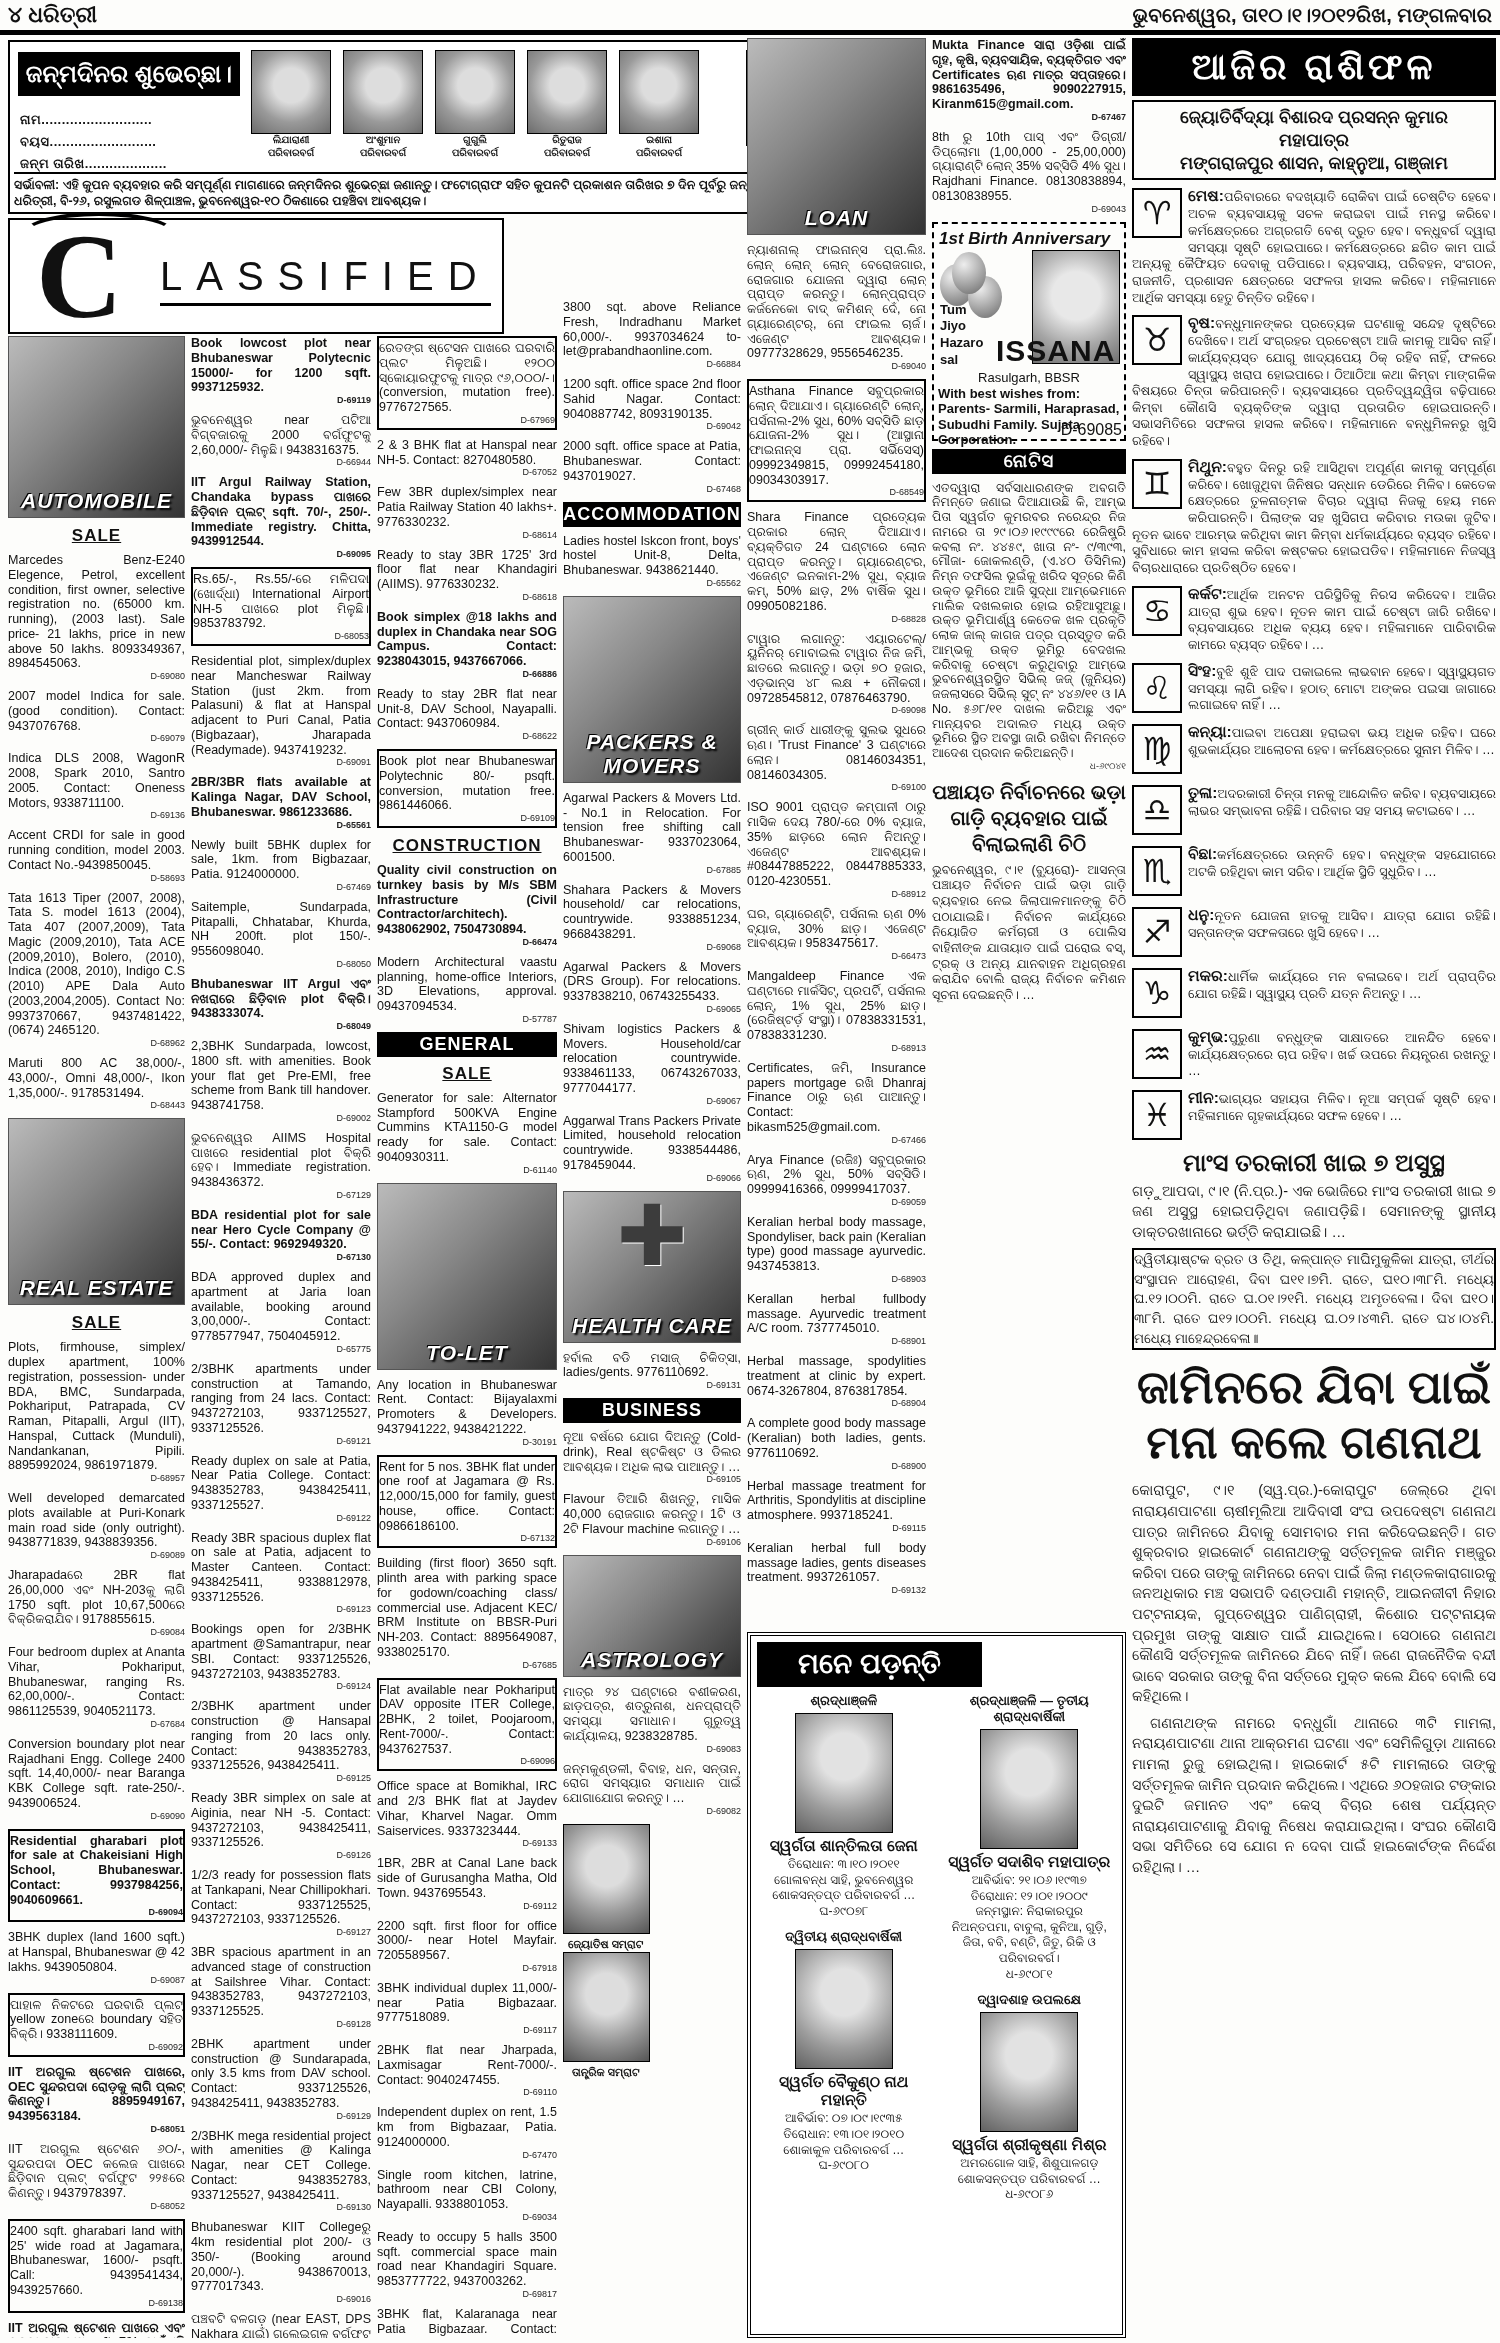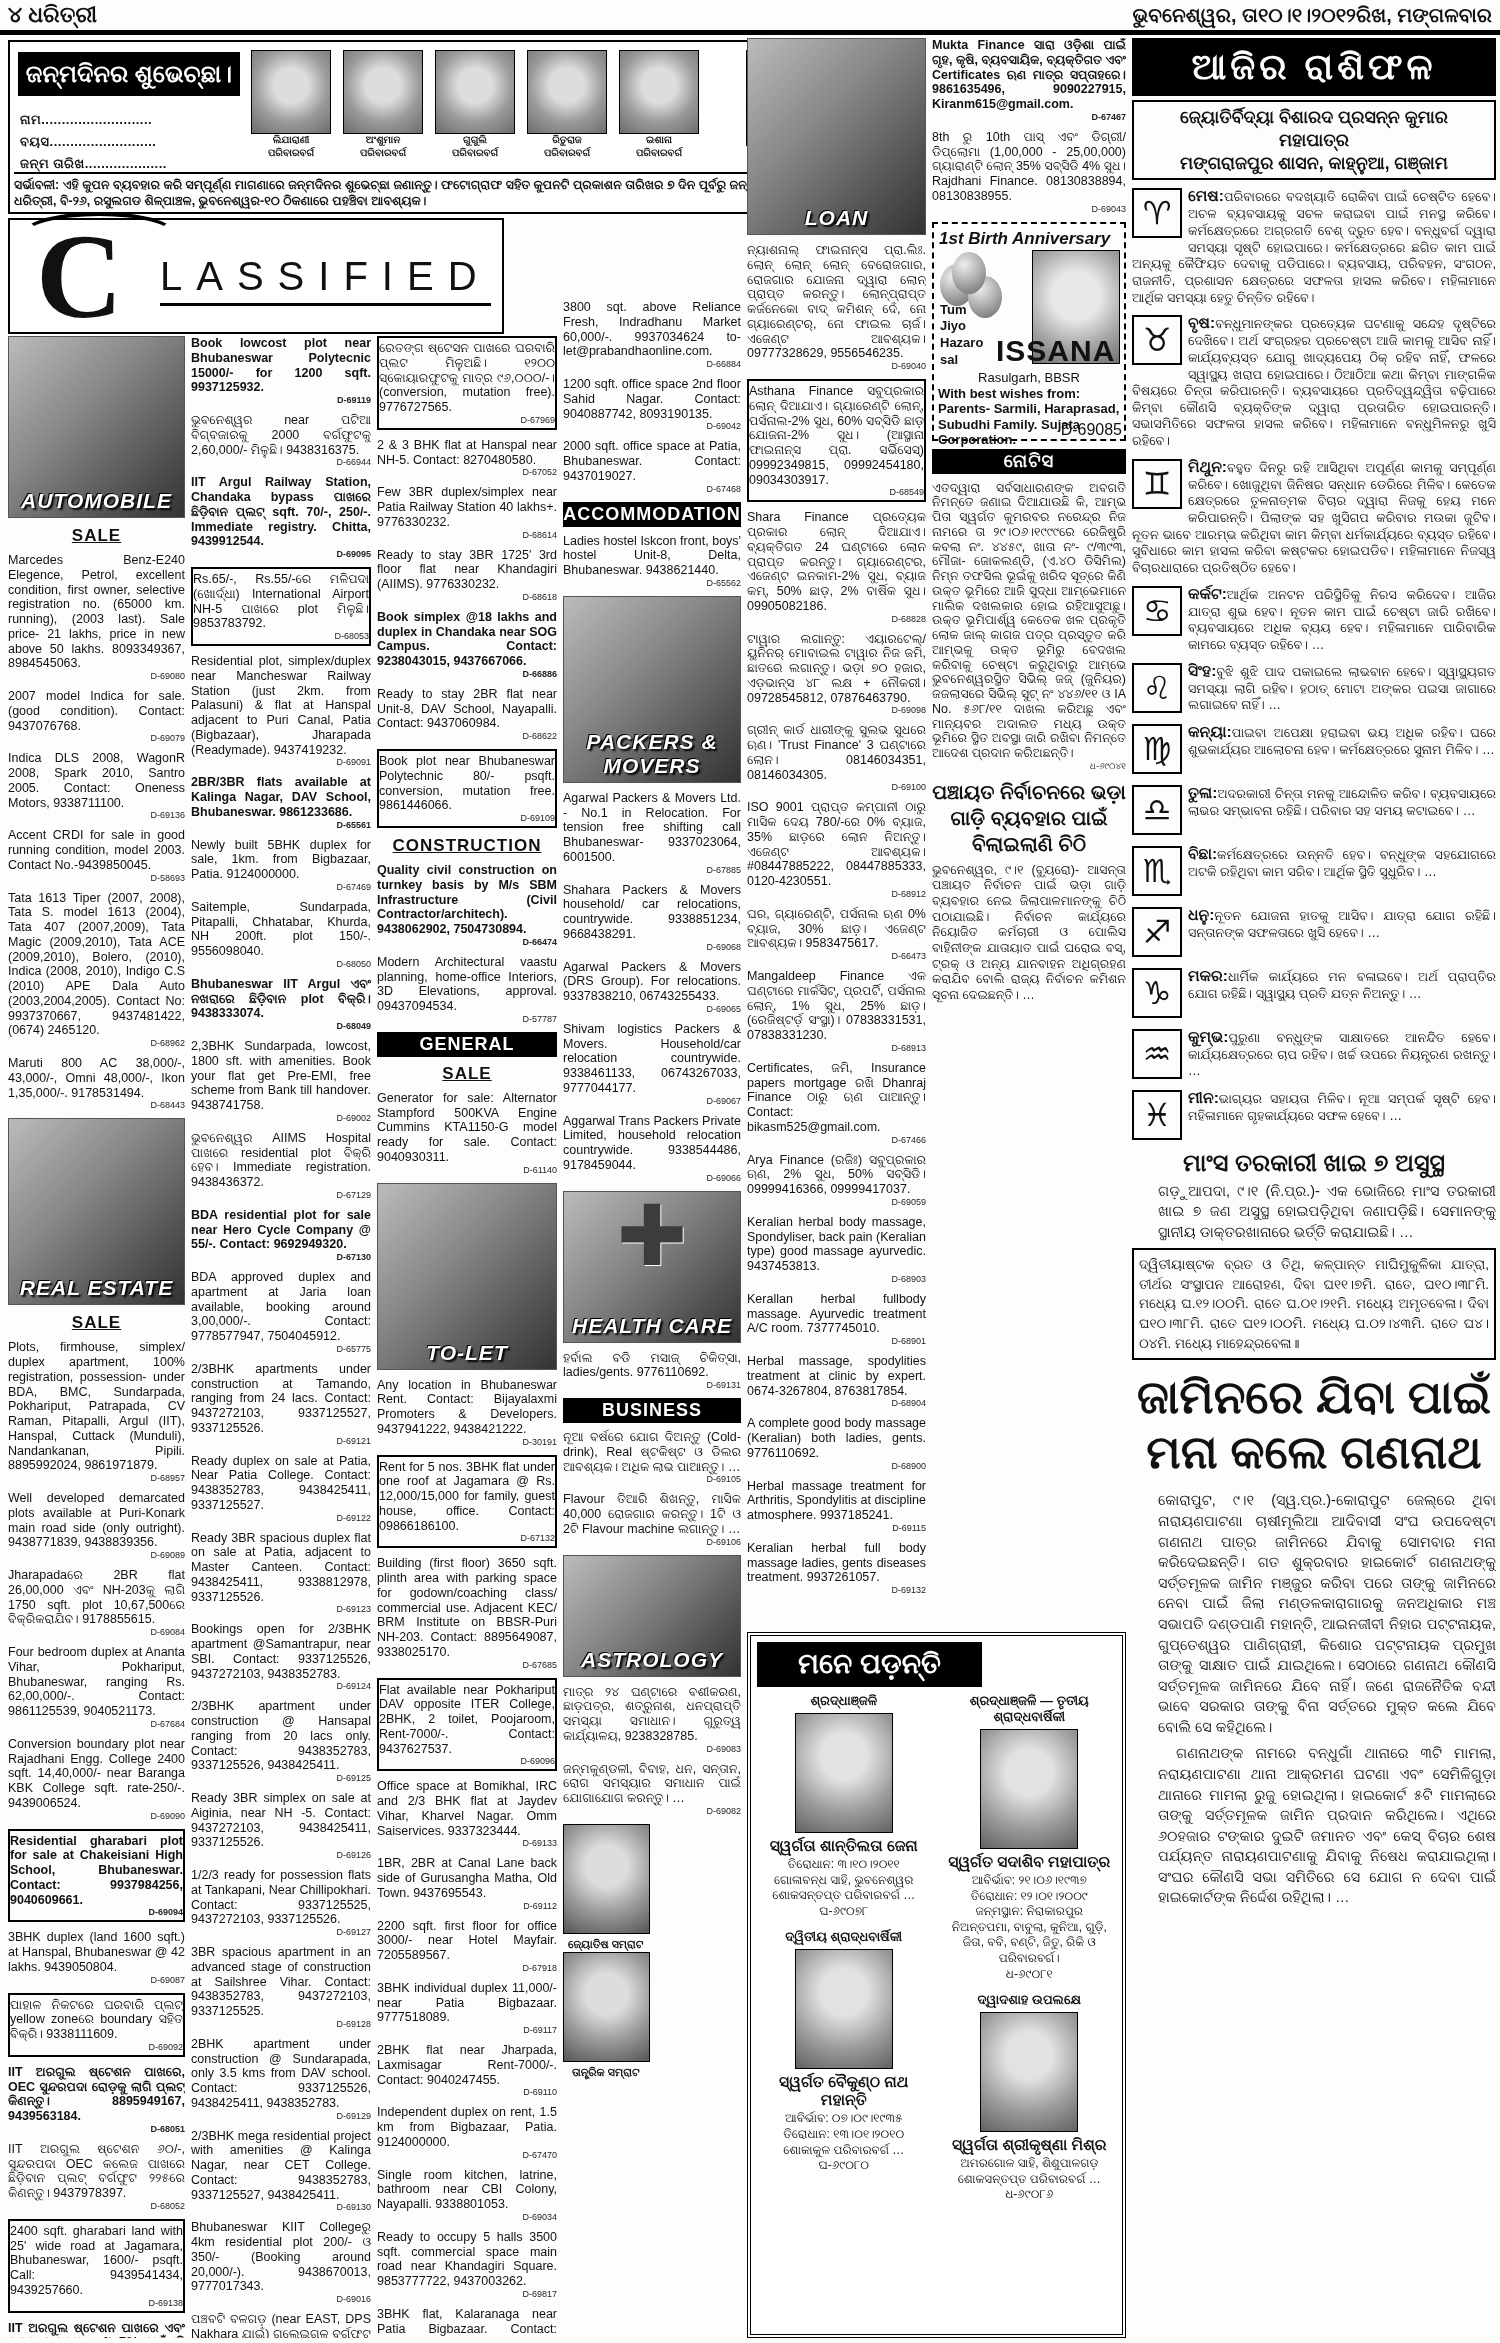--- a/index.html
+++ b/index.html
@@ -84,23 +84,23 @@
   #rashifal-hdr{background:#000;color:#fff;font-size:36px;font-weight:bold;text-align:center;
       padding:8px 0;letter-spacing:4px;}
   #rashifal-sub{border:2px solid #000;margin:4px 0 6px;padding:4px 18px;text-align:center;
       font-size:17.5px;font-weight:bold;line-height:1.3;}
   .sign{margin-bottom:7px;overflow:hidden;}
   .sign .ic{float:left;width:46px;height:46px;border:2px solid #000;margin:2px 6px 2px 0;
       text-align:center;font-size:32px;line-height:46px;}
   .sign .nm{font-weight:bold;font-size:15.5px;}
   .sign .tx{font-size:12.8px;line-height:1.3;text-align:justify;}
   #brief-hd{font-size:24px;font-weight:bold;text-align:center;margin:6px 0 4px;}
-  #panchanga{border:2px solid #000;padding:5px;font-size:13.5px;line-height:1.45;text-align:justify;margin:6px 0 10px;}
+  #panchanga{border:2px solid #000;font-size:13.5px;line-height:1.45;text-align:justify;margin:6px 0 10px;}
   #bighead{font-size:46px;font-weight:bold;line-height:1.2;text-align:center;margin:4px 0 10px;}
-  .artp{font-size:14.5px;line-height:1.42;text-align:justify;margin-bottom:6px;margin-left:26px;}
+  .artp{font-size:14.5px;line-height:1.42;text-align:justify;margin-bottom:6px;}
   .artp.indent{text-indent:18px;}
 </style>
 </head>
 <body>
 
 <div class="abs" id="masthead-left">୪ ଧରିତ୍ରୀ</div>
 <div class="abs" id="dateline">ଭୁବନେଶ୍ୱର, ତା୧୦।୧।୨୦୧୨ରିଖ, ମଙ୍ଗଳବାର</div>
 <div class="abs" id="toprule"></div>
 
 <div class="abs" id="bday">

